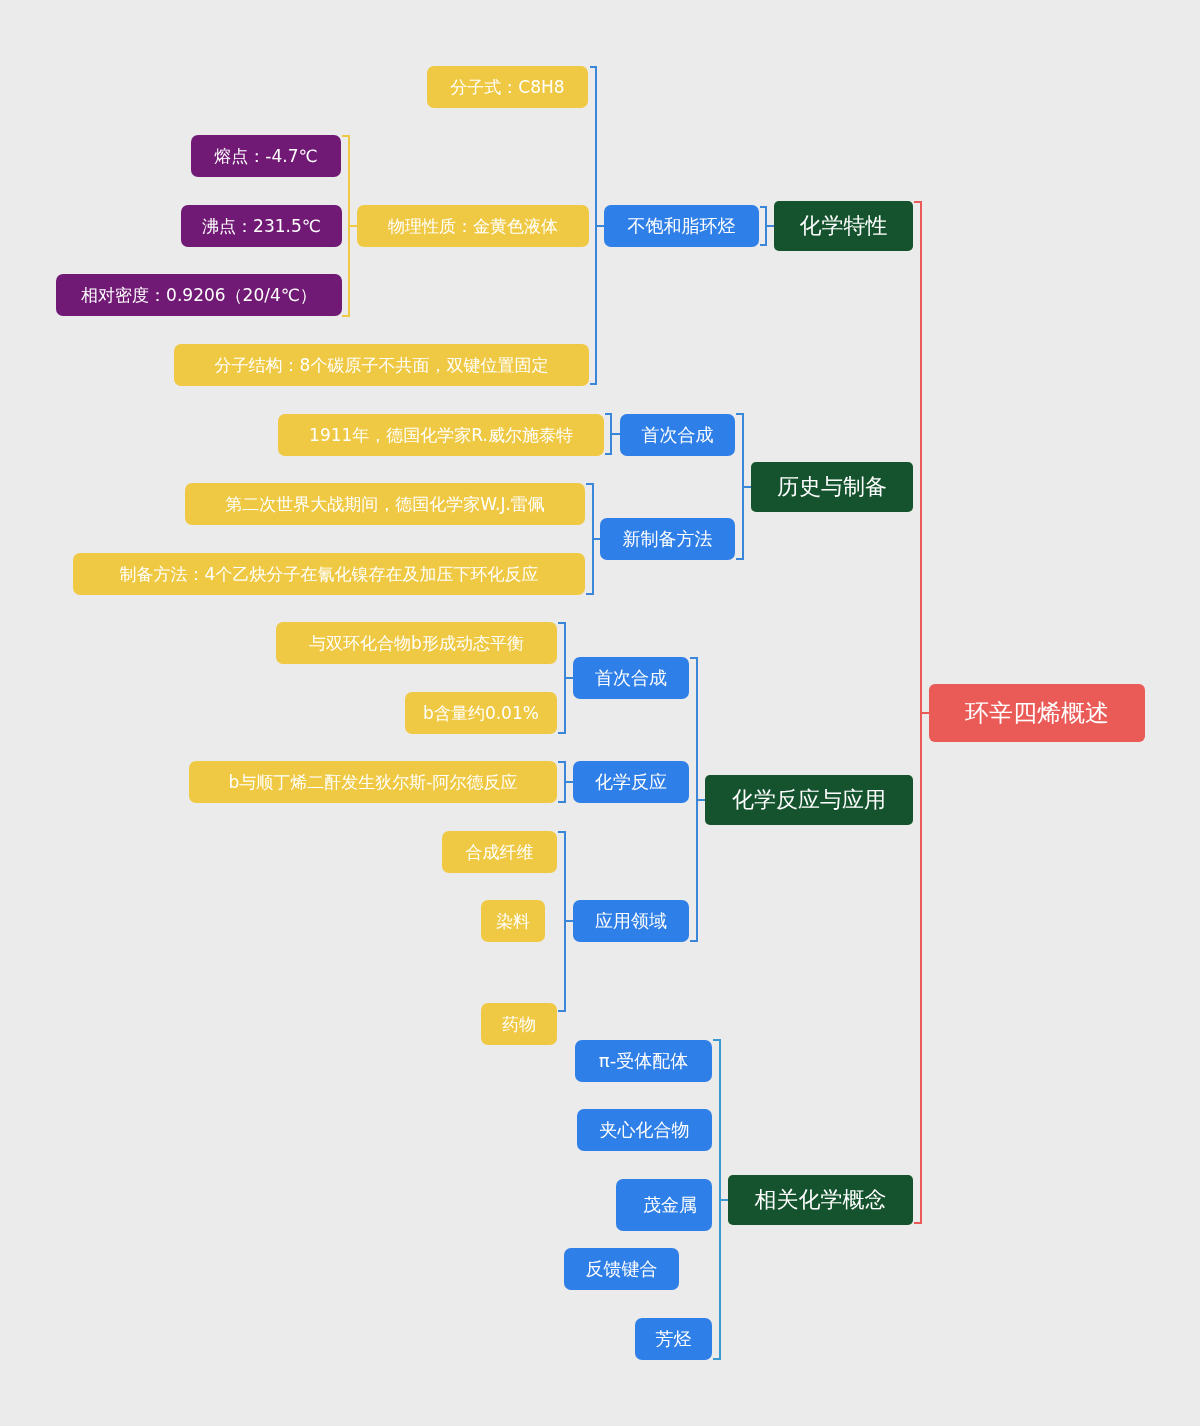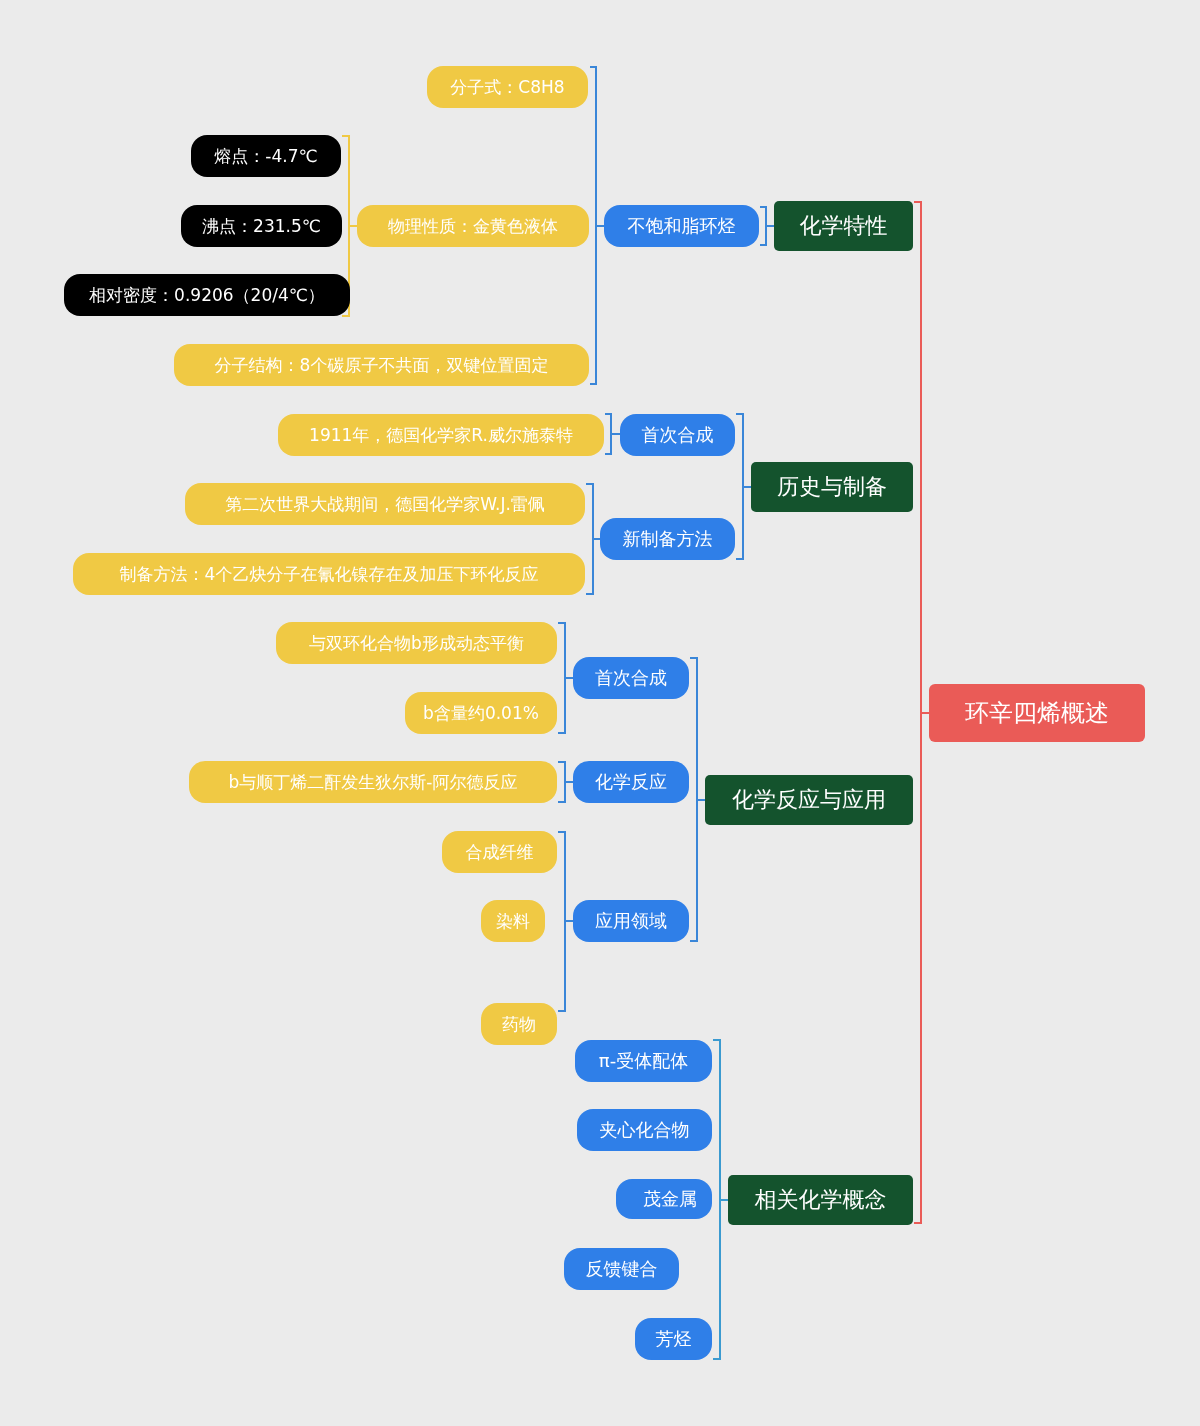--- a/index.html
+++ b/index.html
@@ -1,24 +1,24 @@
 <!DOCTYPE html>
 <html><head>
 <meta charset="utf-8">
 <style>
   html, body { margin:0; padding:0; }
   body { width:1200px; height:1426px; background:#ebebeb; position:relative; overflow:hidden;
          font-family:"DejaVu Sans","Liberation Sans",sans-serif; }
-  .node { position:absolute; box-sizing:border-box; border-radius:16px; color:#fff;
+  .node { position:absolute; box-sizing:border-box; border-radius:7px; color:#fff;
           display:flex; align-items:center; justify-content:center; white-space:nowrap; }
   .root { background:#ea5b57; font-size:24px; border-radius:6px; }
   .l1 { background:#14532d; font-size:22px; border-radius:5px; }
   .l2 { background:#2f7fe8; font-size:18px; }
   .yl { background:#f0c944; font-size:17px; }
-  .gr { background:#000000; font-size:17px; }
+  .gr { background:#701a75; font-size:17px; }
   .ln { position:absolute; box-sizing:border-box; }
 </style>
 </head>
 <body>
 
 <div class="ln" style="left:914px;top:201px;width:8px;height:1023px;border:2px solid #ea5b57;border-left:none;"></div>
 <div class="ln" style="left:921px;top:712px;width:9px;height:2px;background:#ea5b57;"></div>
 
 <div class="ln" style="left:760px;top:206px;width:7px;height:40px;border:2px solid #3a86d8;border-left:none;"></div>
 <div class="ln" style="left:766px;top:225px;width:9px;height:2px;background:#3a86d8;"></div>
@@ -62,31 +62,31 @@
 
 <div class="node l2" style="left:604px;top:205px;width:155px;height:42px;">不饱和脂环烃</div>
 <div class="node l2" style="left:620px;top:414px;width:115px;height:42px;">首次合成</div>
 <div class="node l2" style="left:600px;top:518px;width:135px;height:42px;">新制备方法</div>
 <div class="node l2" style="left:573px;top:657px;width:116px;height:42px;">首次合成</div>
 <div class="node l2" style="left:573px;top:761px;width:116px;height:42px;">化学反应</div>
 <div class="node l2" style="left:573px;top:900px;width:116px;height:42px;">应用领域</div>
 
 <div class="node l2" style="left:575px;top:1040px;width:137px;height:42px;">π-受体配体</div>
 <div class="node l2" style="left:577px;top:1109px;width:135px;height:42px;">夹心化合物</div>
-<div class="node l2" style="left:616px;top:1179px;width:96px;height:40px;padding-left:12px;">茂金属</div>
+<div class="node l2" style="left:616px;top:1179px;width:96px;height:52px;padding-left:12px;">茂金属</div>
 <div class="node l2" style="left:564px;top:1248px;width:115px;height:42px;">反馈键合</div>
 <div class="node l2" style="left:635px;top:1318px;width:77px;height:42px;">芳烃</div>
 
 <div class="node yl" style="left:427px;top:66px;width:161px;height:42px;">分子式：C8H8</div>
 <div class="node yl" style="left:357px;top:205px;width:232px;height:42px;">物理性质：金黄色液体</div>
 <div class="node yl" style="left:174px;top:344px;width:415px;height:42px;">分子结构：8个碳原子不共面，双键位置固定</div>
 
 <div class="node gr" style="left:191px;top:135px;width:150px;height:42px;">熔点：-4.7℃</div>
 <div class="node gr" style="left:181px;top:205px;width:161px;height:42px;">沸点：231.5℃</div>
-<div class="node gr" style="left:56px;top:274px;width:286px;height:42px;margin-left:8px;">相对密度：0.9206（20/4℃）</div>
+<div class="node gr" style="left:56px;top:274px;width:286px;height:42px;">相对密度：0.9206（20/4℃）</div>
 
 <div class="node yl" style="left:278px;top:414px;width:326px;height:42px;">1911年，德国化学家R.威尔施泰特</div>
 <div class="node yl" style="left:185px;top:483px;width:400px;height:42px;">第二次世界大战期间，德国化学家W.J.雷佩</div>
 <div class="node yl" style="left:73px;top:553px;width:512px;height:42px;">制备方法：4个乙炔分子在氰化镍存在及加压下环化反应</div>
 
 <div class="node yl" style="left:276px;top:622px;width:281px;height:42px;">与双环化合物b形成动态平衡</div>
 <div class="node yl" style="left:405px;top:692px;width:152px;height:42px;">b含量约0.01%</div>
 <div class="node yl" style="left:189px;top:761px;width:368px;height:42px;">b与顺丁烯二酐发生狄尔斯-阿尔德反应</div>
 <div class="node yl" style="left:442px;top:831px;width:115px;height:42px;">合成纤维</div>
 <div class="node yl" style="left:481px;top:900px;width:64px;height:42px;">染料</div>

